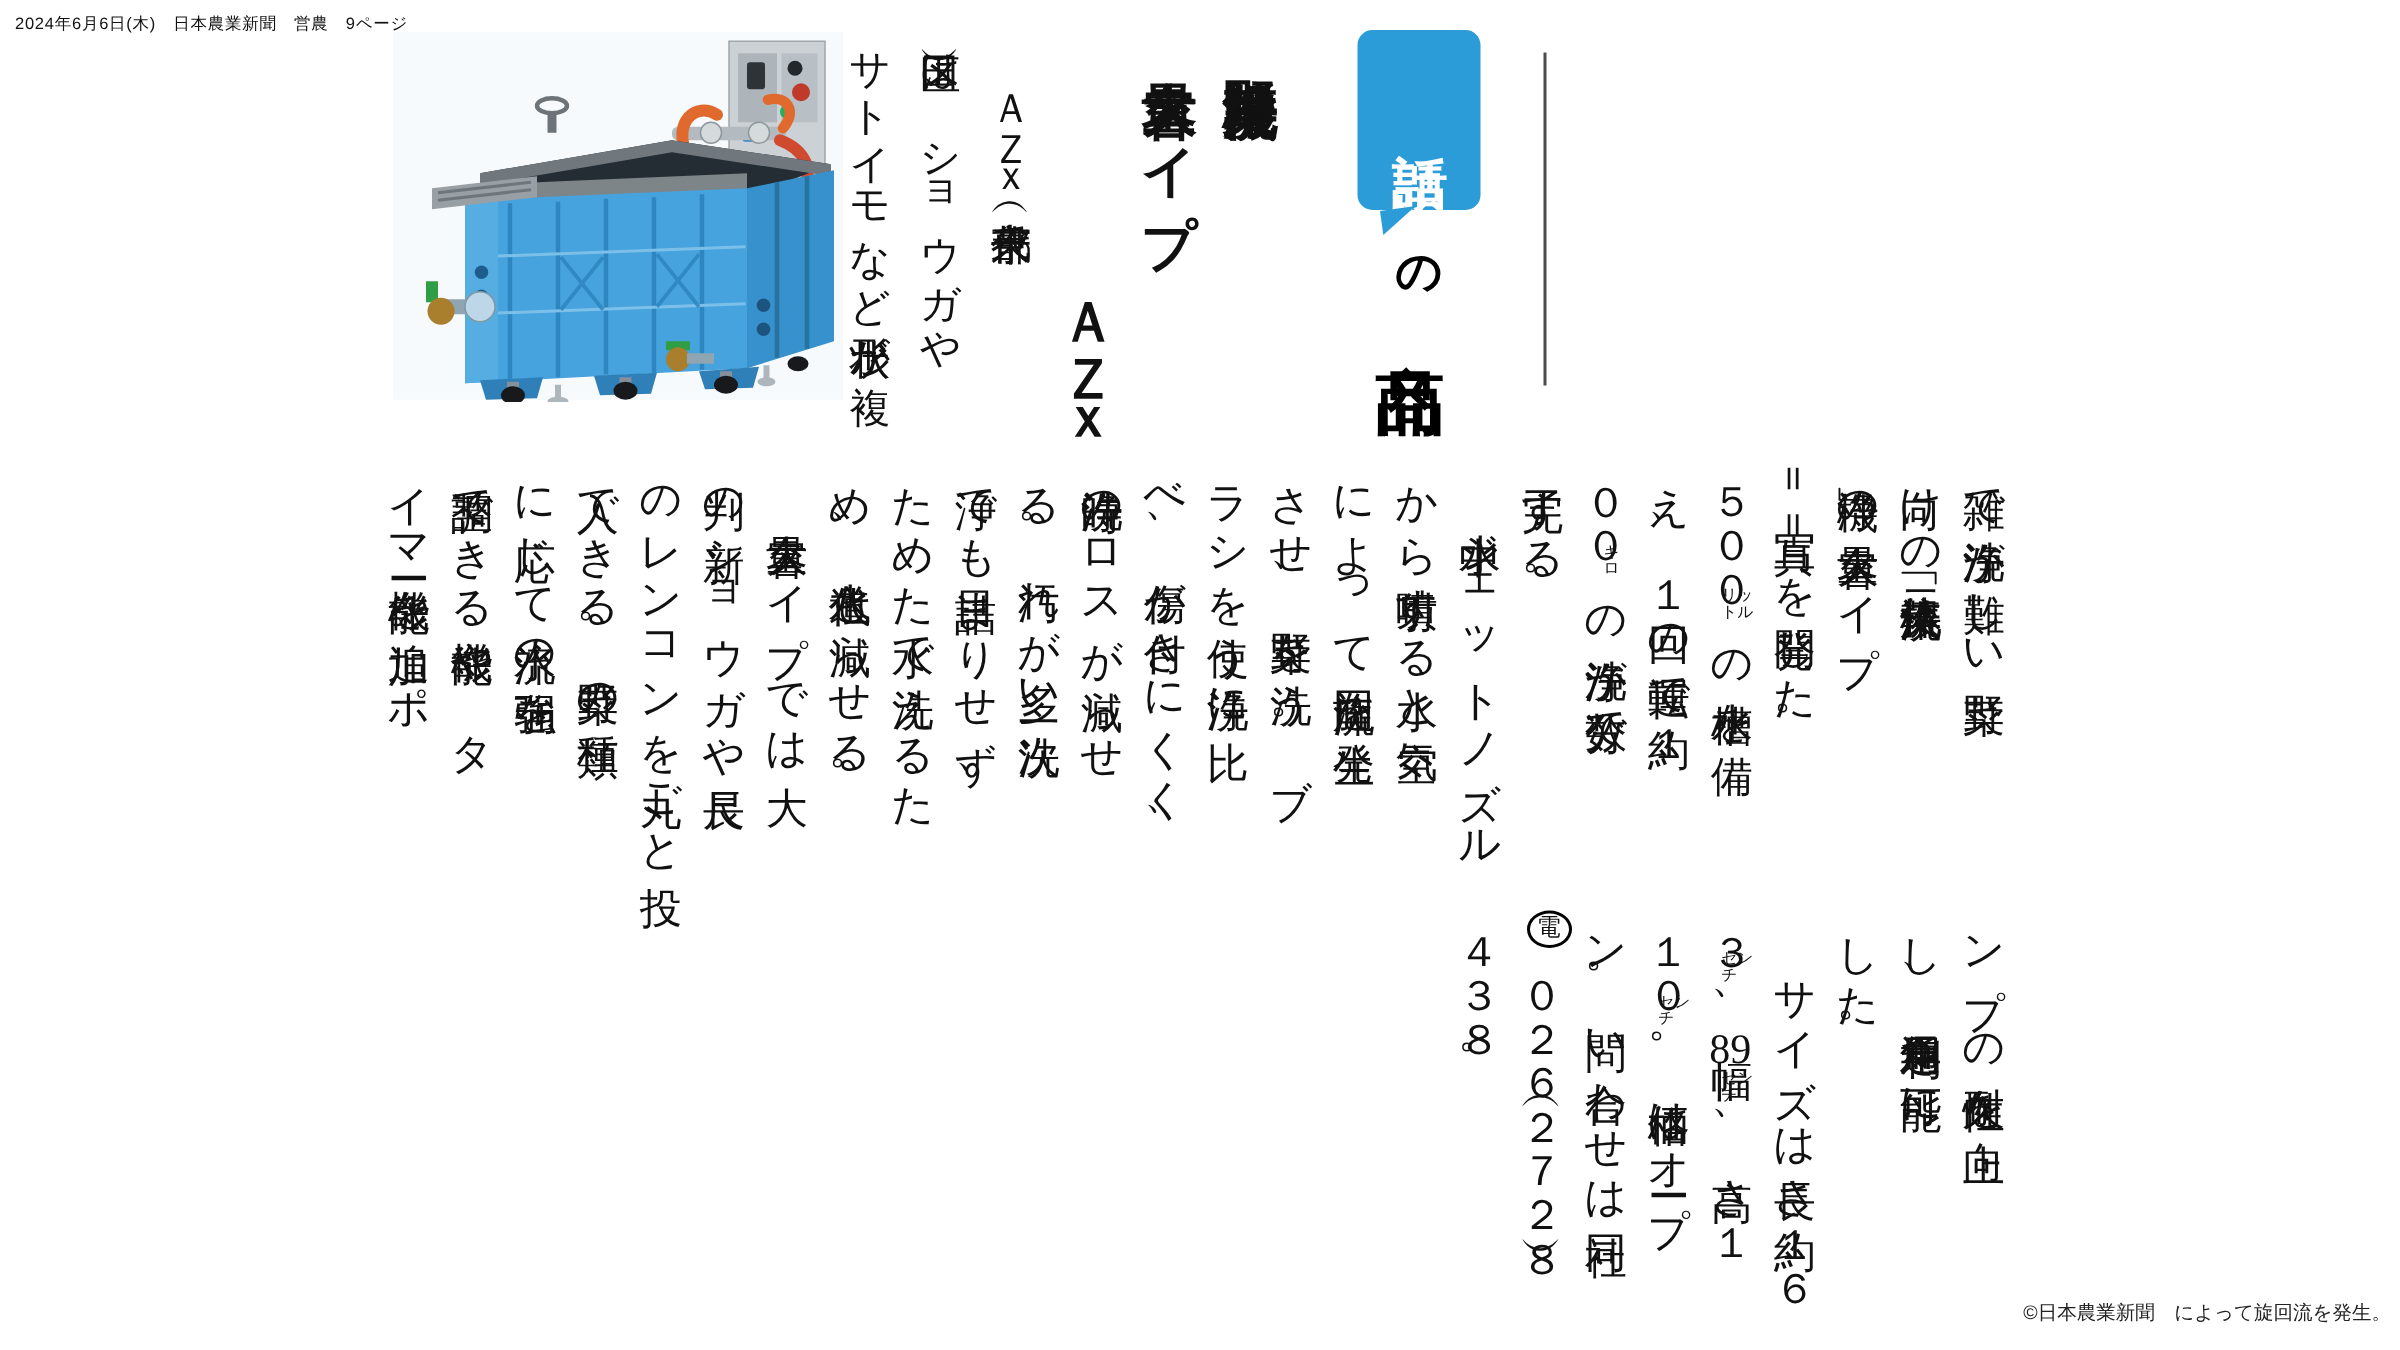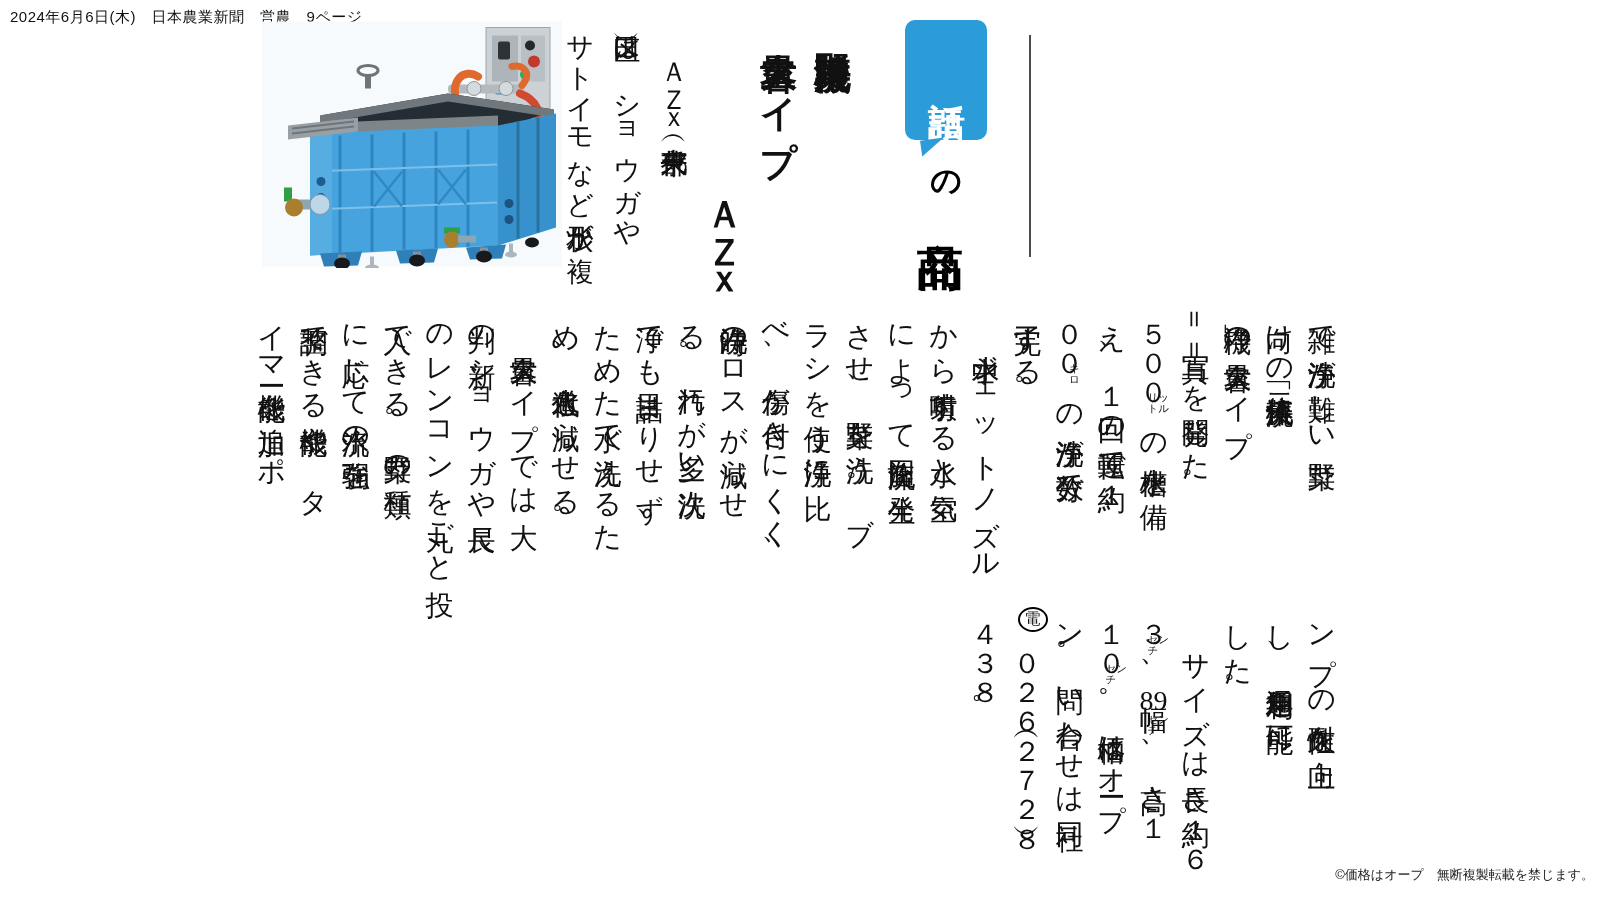--- a/index.html
+++ b/index.html
@@ -1,19 +1,19 @@
 <!DOCTYPE html>
 <html><head>
 <meta charset="utf-8">
 <style>
   html,body{margin:0;padding:0;background:#ffffff;}
   .page{position:relative;width:1600px;height:900px;background:#ffffff;overflow:hidden;
         font-family:"Liberation Serif",serif;color:#111;}
   .hheader{position:absolute;left:10px;top:8px;font-family:"Liberation Sans",sans-serif;
-        font-size:15px;color:#111;letter-spacing:.5px;}
+        font-size:11px;color:#111;letter-spacing:.5px;}
   .copyright{position:absolute;right:6px;top:866px;font-family:"Liberation Sans",sans-serif;
         font-size:13px;color:#222;}
   
   .vblock{position:absolute;writing-mode:vertical-rl;text-orientation:mixed;}
   .tcol{white-space:nowrap;margin:0;padding:0;}
   .lead .tcol{font-size:27px;line-height:47px;letter-spacing:.5px;}
   .headline .tcol{font-size:37px;line-height:54px;letter-spacing:1px;font-weight:700;}
   .band .tcol{font-size:28px;line-height:42px;letter-spacing:1px;}
   .lead{left:556px;top:16px;height:285px;width:141px;}
   .headline{left:697px;top:24px;height:270px;width:162px;}
@@ -203,14 +203,14 @@
       <div class="tcol">し、通年利用を可能に</div>
       <div class="tcol">した。</div>
       <div class="tcol">　サイズは長さ約１６</div>
       <div class="tcol">３<span class="unit" style="width:24px">センチ</span>、幅<span class="tcy">89</span><span class="unit" style="width:24px">センチ</span>、高さ１</div>
       <div class="tcol">１０<span class="unit" style="width:24px">センチ</span>。価格はオープ</div>
       <div class="tcol">ン。問い合わせは同社</div>
       <div class="tcol"><span class="enc">電</span>０２６（２７２）８</div>
       <div class="tcol">４３８。</div>
     </div>
 
-  <div class="copyright">©価格はオープ　無断複製転載を禁じます。</div>
+  <div class="copyright">©日本農業新聞　によって旋回流を発生。</div>
 </div>
 
 </body></html>

